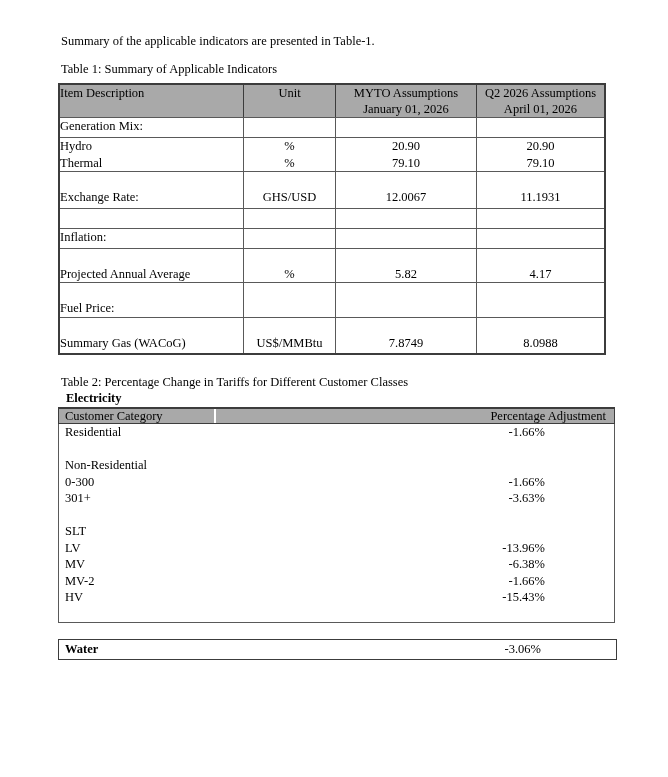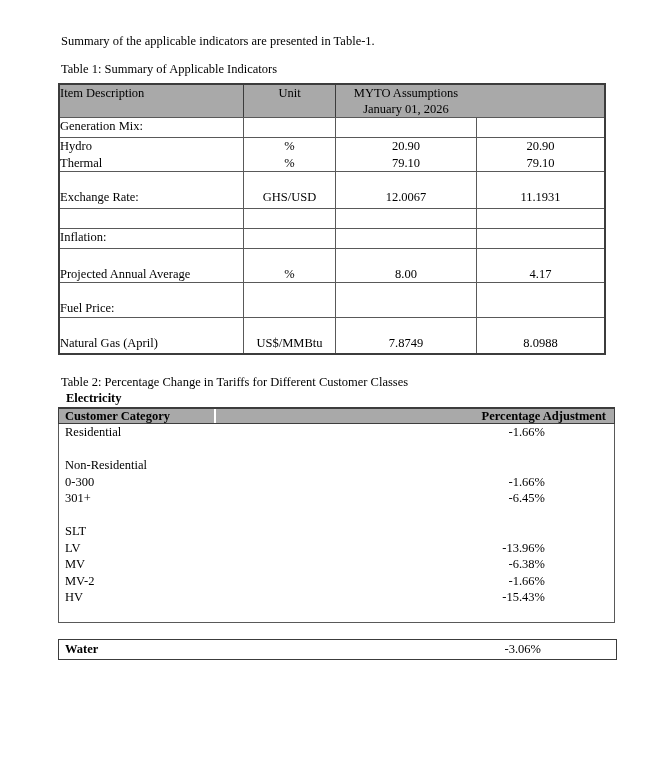--- a/index.html
+++ b/index.html
@@ -40,21 +40,21 @@
   .c4{flex:1;text-align:center;}
   .c2,.c3,.c4{border-left:1px solid var(--border-light);}
   .t1-header .c2,.t1-header .c3,.t1-header .c4{border-left:1px solid var(--border-dark);}
   .ln{line-height:17px;min-height:17px;white-space:pre;}
   .r19{height:19px;} .r33{height:33px;} .r34{height:34px;}
   .r35{height:35px;} .r36{height:36px;}
 
   
   #table2{left:58px;top:407px;width:557px;box-sizing:border-box;}
   .t2-header{
-    display:flex;height:14px;line-height:14px;font-weight:bold;
+    display:flex;height:14px;line-height:14px;font-weight:normal;
     border-top:2px solid var(--border-dark);
     border-bottom:1px solid var(--border-dark);
     border-left:1px solid var(--border-dark);
     border-right:1px solid var(--border-dark);
   }
   .t2h-cell1{width:149px;background:var(--header-fill);padding-left:6px;}
   .t2h-gap{width:2px;background:#fff;}
   .t2h-cell2{flex:1;background:var(--header-fill);text-align:right;padding-right:8px;}
   .t2-body{
     border:1px solid var(--border-light);border-top:none;
@@ -86,20 +86,24 @@
     <div class="c c1">
         <div class="ln">Item Description</div>
       </div>
     <div class="c c2">
         <div class="ln">Unit</div>
       </div>
     <div class="c c3">
         <div class="ln">MYTO Assumptions</div>
         <div class="ln">January 01, 2026</div>
       </div>
+    <div class="c c4">
+        <div class="ln">Q2 2026 Assumptions</div>
+        <div class="ln">April 01, 2026</div>
+      </div>
   </div>
 
   <div class="t1r r19">
     <div class="c c1">
         <div class="ln">Generation Mix:</div>
       </div>
     <div class="c c2">
         <div class="ln"></div>
       </div>
     <div class="c c3">
@@ -182,21 +186,21 @@
     <div class="c c1">
         <div class="ln"></div>
         <div class="ln">Projected Annual Average</div>
       </div>
     <div class="c c2">
         <div class="ln"></div>
         <div class="ln">%</div>
       </div>
     <div class="c c3">
         <div class="ln"></div>
-        <div class="ln">8.00</div>
+        <div class="ln">5.82</div>
       </div>
     <div class="c c4">
         <div class="ln"></div>
         <div class="ln">4.17</div>
       </div>
   </div>
 
   <div class="t1r r34">
     <div class="c c1">
         <div class="ln"></div>
@@ -212,21 +216,21 @@
       </div>
     <div class="c c4">
         <div class="ln"></div>
         <div class="ln"></div>
       </div>
   </div>
 
   <div class="t1r r35">
     <div class="c c1">
         <div class="ln"></div>
-        <div class="ln">Natural Gas (April)</div>
+        <div class="ln">Summary Gas (WACoG)</div>
       </div>
     <div class="c c2">
         <div class="ln"></div>
         <div class="ln">US$/MMBtu</div>
       </div>
     <div class="c c3">
         <div class="ln"></div>
         <div class="ln">7.8749</div>
       </div>
     <div class="c c4">
@@ -257,21 +261,21 @@
     <div class="t2-row">
         <span class="t2-label">Non-Residential</span>
         <span class="t2-value"></span>
       </div>
     <div class="t2-row">
         <span class="t2-label">0-300</span>
         <span class="t2-value">-1.66%</span>
       </div>
     <div class="t2-row">
         <span class="t2-label">301+</span>
-        <span class="t2-value">-6.45%</span>
+        <span class="t2-value">-3.63%</span>
       </div>
     <div class="t2-row">
         <span class="t2-label"></span>
         <span class="t2-value"></span>
       </div>
     <div class="t2-row">
         <span class="t2-label">SLT</span>
         <span class="t2-value"></span>
       </div>
     <div class="t2-row">

